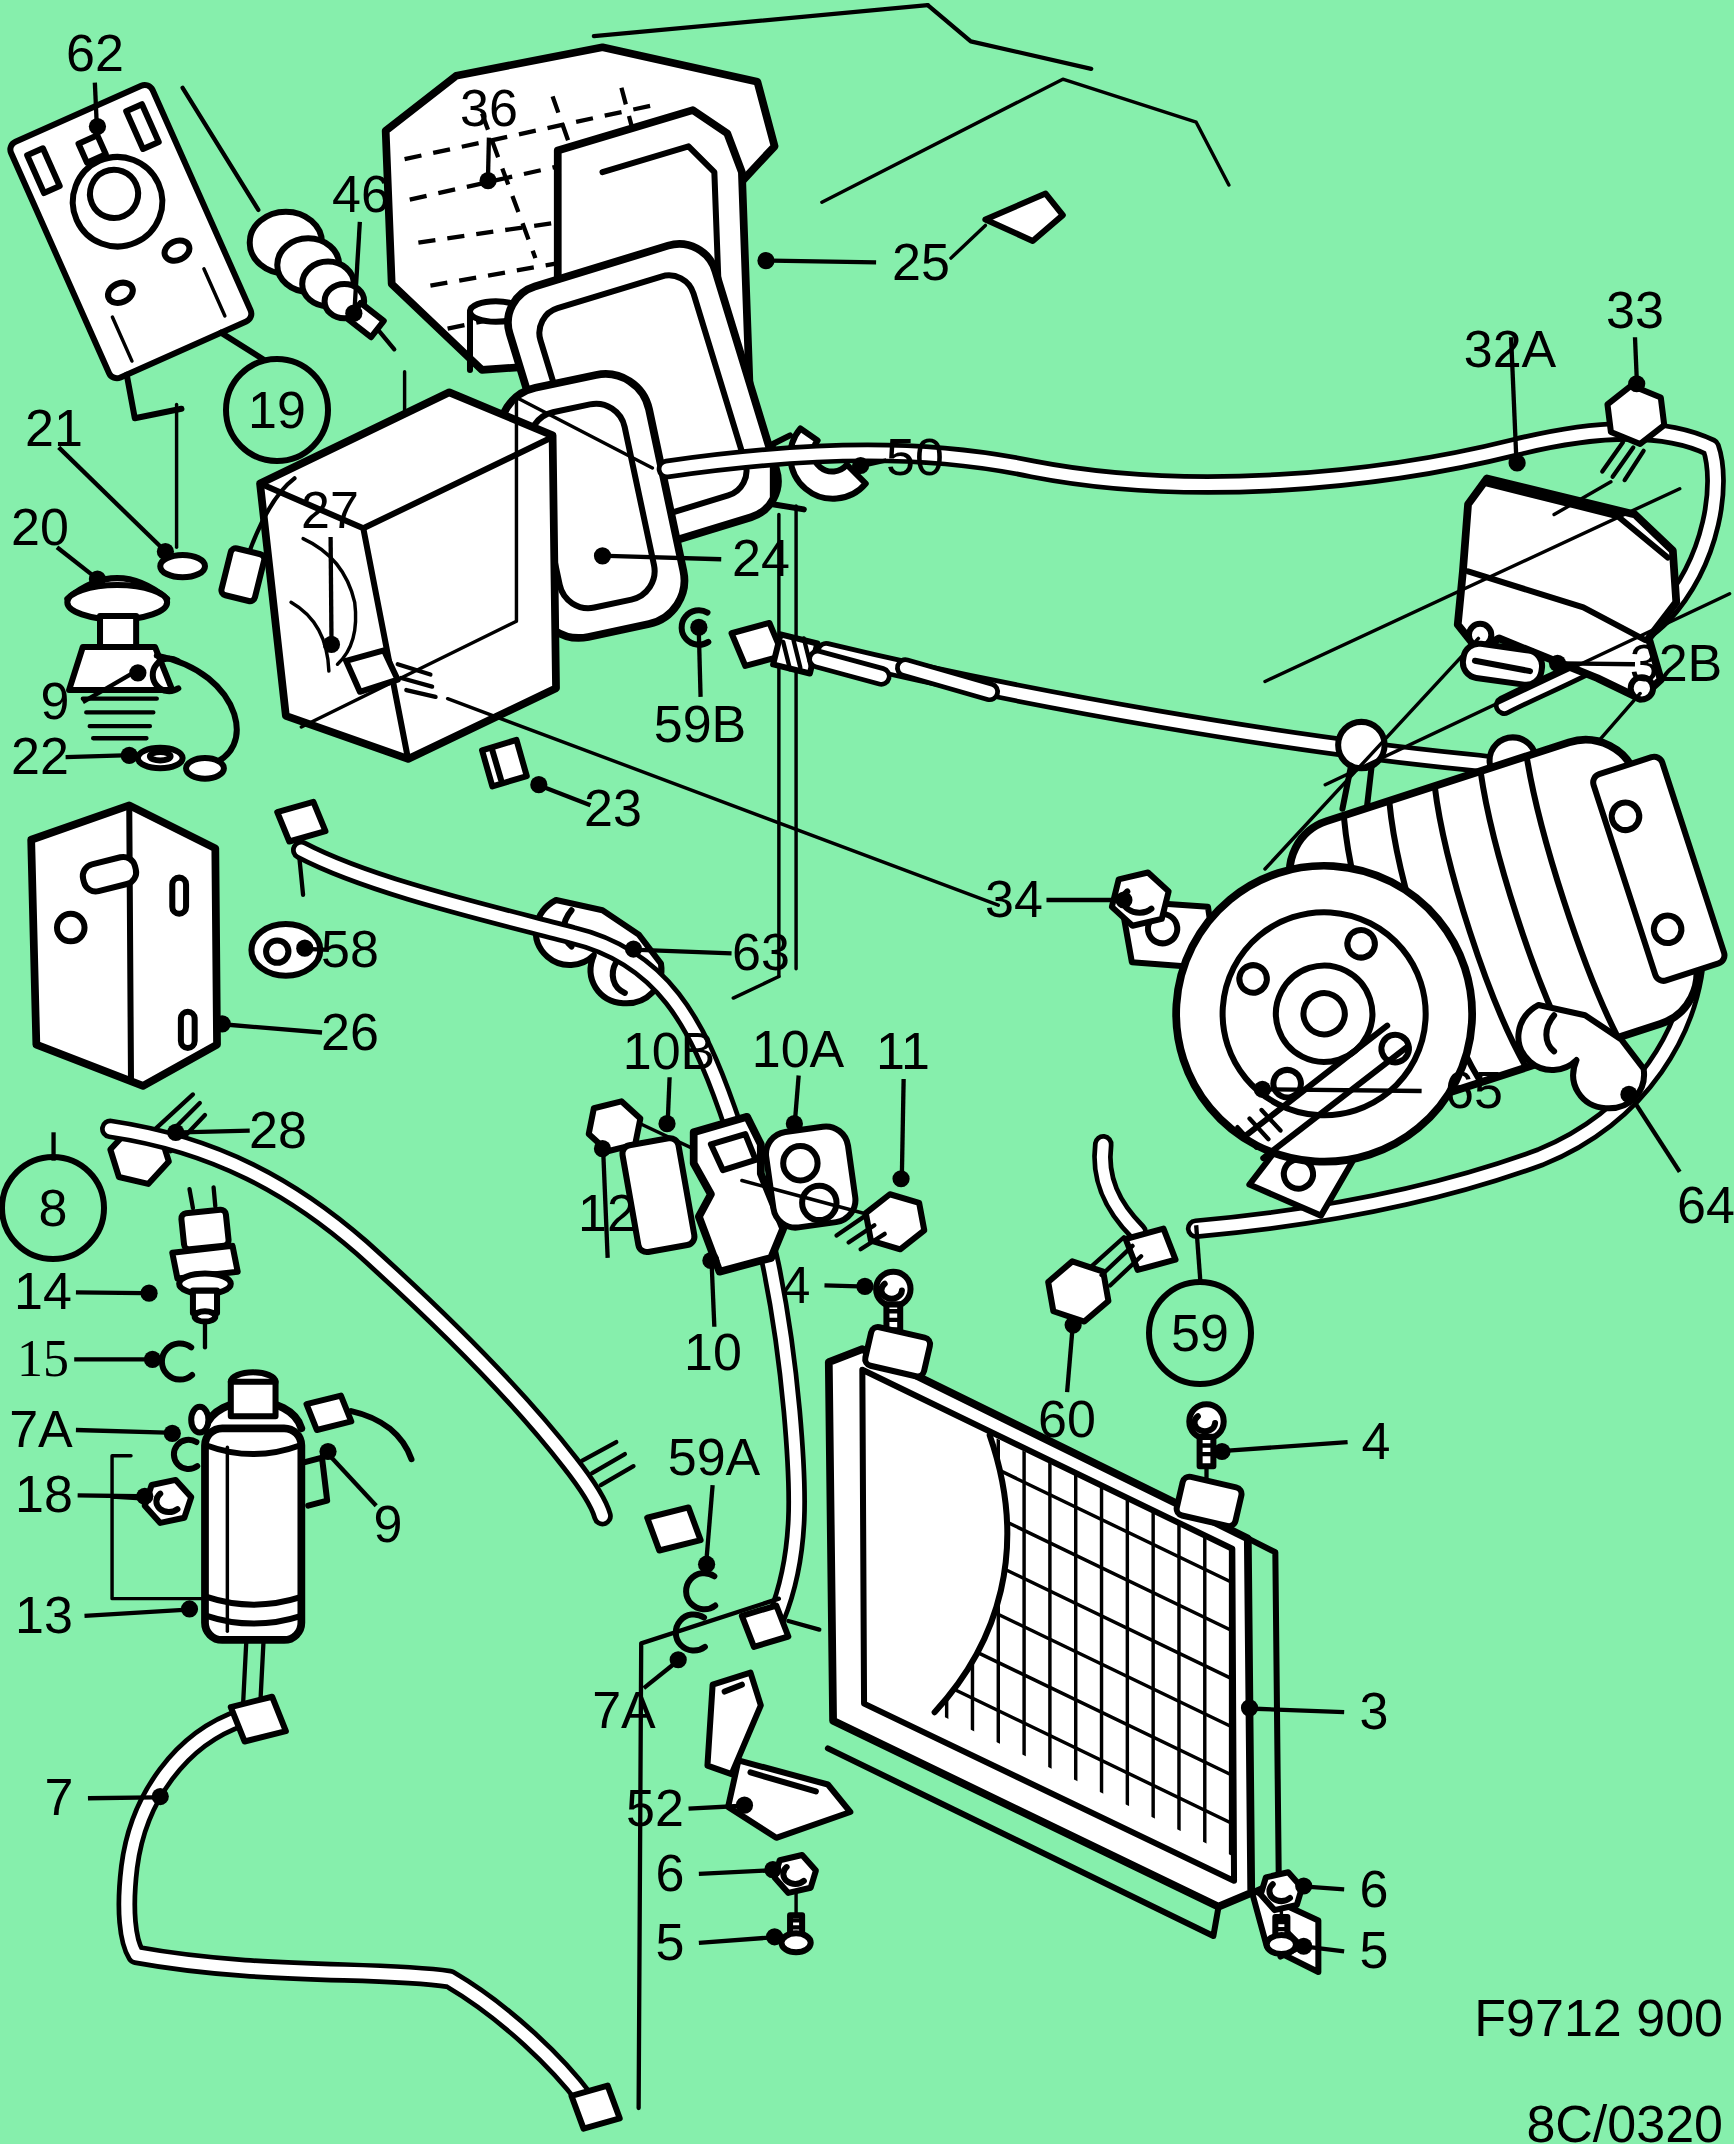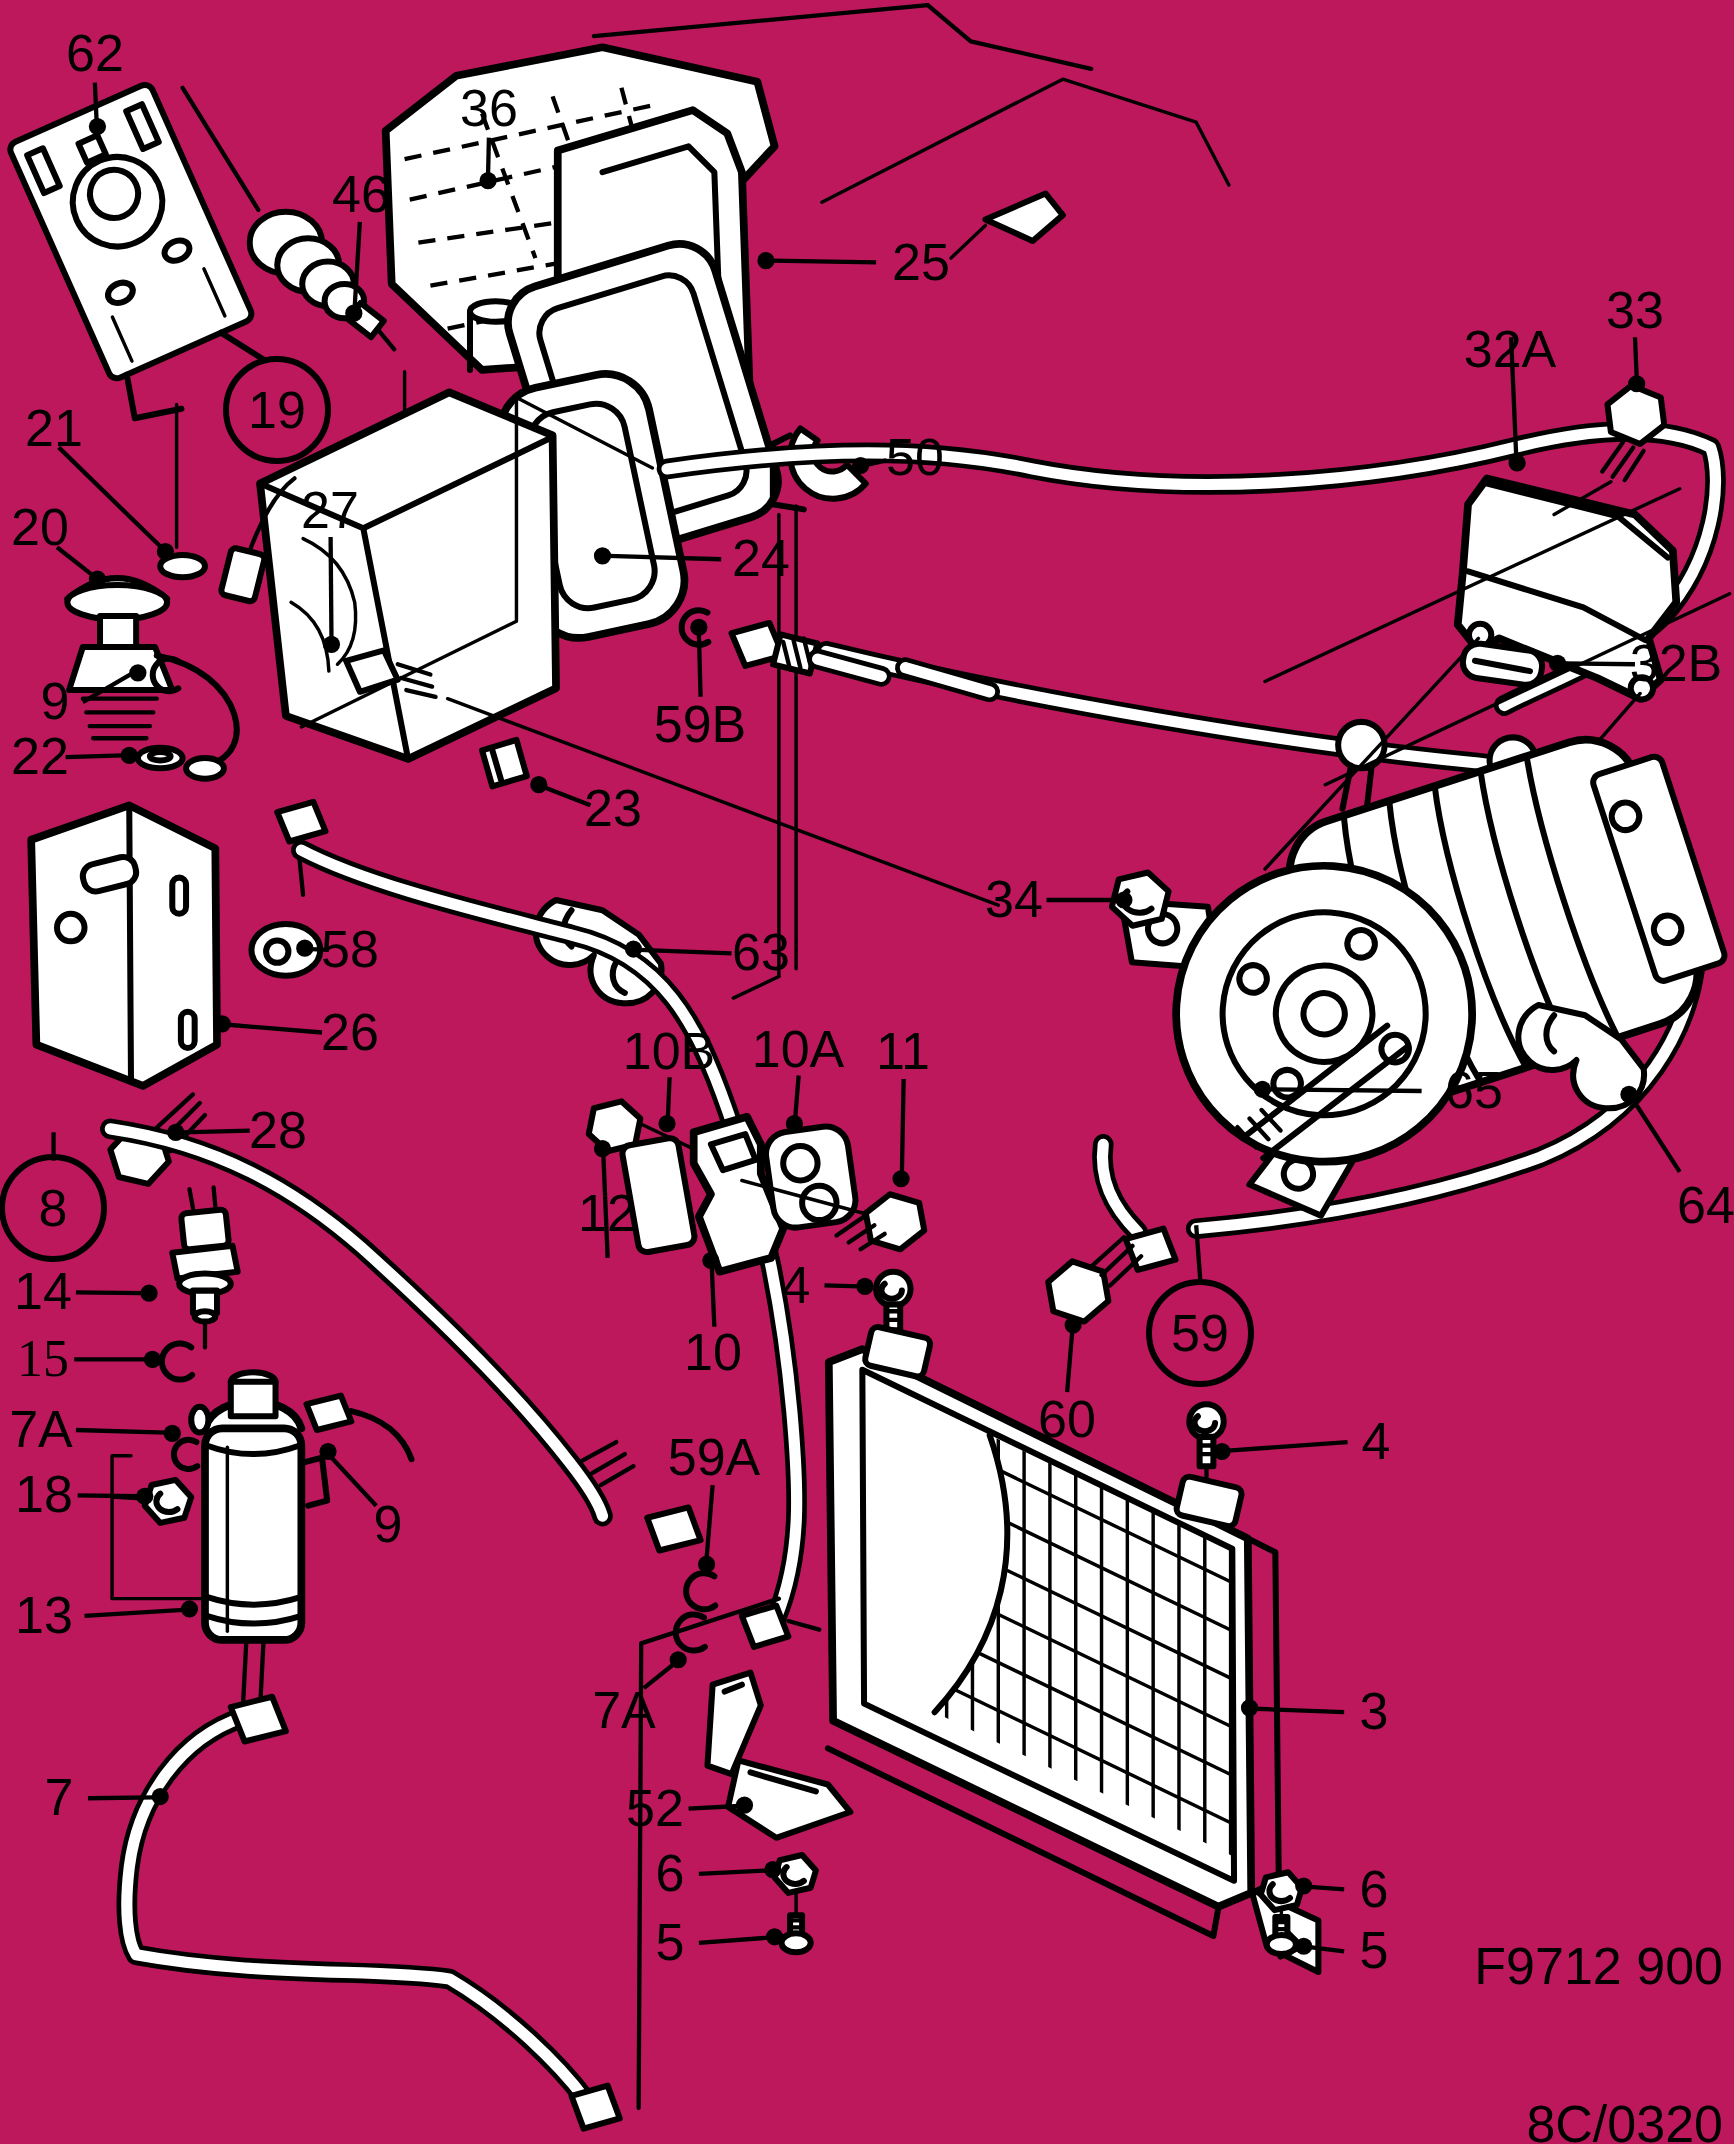--- a/index.html
+++ b/index.html
@@ -1,35 +1,35 @@
 <!DOCTYPE html>
 <html style="font-size:13.8px"><head>
 <meta charset="utf-8">
 <style>
   html,body{margin:0;padding:0;background:#fff;}
-  #stage{position:relative;width:1735px;height:2145px;background:#be185d;overflow:hidden;
+  #stage{position:relative;width:1735px;height:2145px;background:#86efac;overflow:hidden;
          font-family:"Liberation Sans",sans-serif;}
   #art{position:absolute;left:0;top:0;}
   .ln{stroke:#000;stroke-width:7;fill:none;stroke-linecap:round;stroke-linejoin:round;}
   .thin{stroke:#000;stroke-width:4;fill:none;stroke-linecap:round;stroke-linejoin:round;}
   .med{stroke:#000;stroke-width:5;fill:none;stroke-linecap:round;stroke-linejoin:round;}
   .thick{stroke:#000;stroke-width:9;fill:none;stroke-linecap:round;stroke-linejoin:round;}
   .fw{fill:#fff;}
   .fb{fill:#000;stroke:none;}
   .hose{stroke:#000;stroke-width:24;fill:none;stroke-linecap:round;stroke-linejoin:round;}
   .hcore{stroke:#fff;stroke-width:13;fill:none;stroke-linecap:round;stroke-linejoin:round;}
   .leader{stroke:#000;stroke-width:5;fill:none;}
   .dash{stroke:#000;stroke-width:5;fill:none;stroke-dasharray:20 14;}
   .callout{position:absolute;transform:translate(-50%,-50%);
            font-size:52px;line-height:1;color:#000;white-space:nowrap;}
   .callout.circled{border:6px solid #000;border-radius:50%;width:96px;height:96px;
            display:flex;align-items:center;justify-content:center;}
   .footer-line{position:absolute;right:12px;font-size:52px;line-height:1;color:#000;
            text-align:right;}
-  #footer-1{top:1940px;}
+  #footer-1{top:1992px;}
   #footer-2{top:2098px;}
 </style>
 </head>
 <body>
 
 <div id="stage">
 
 <svg id="art" width="1735" height="2145" viewBox="0 0 2016 2493" xmlns="http://www.w3.org/2000/svg">
 
   <g>

